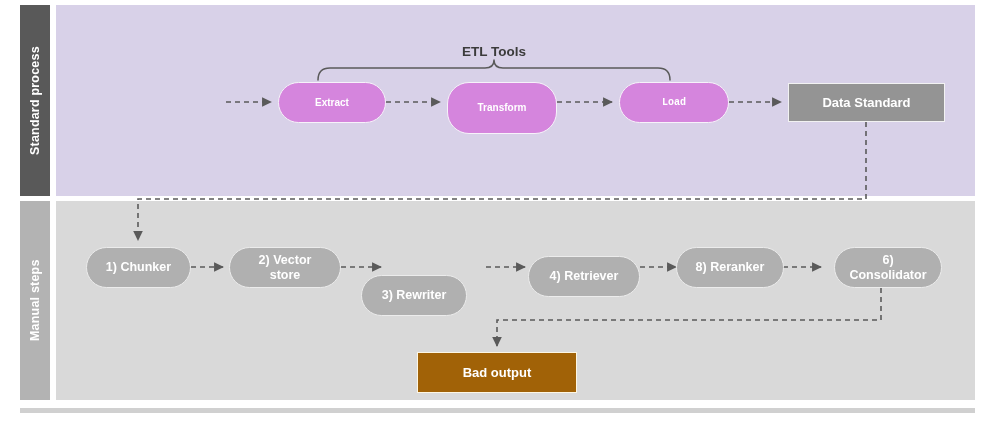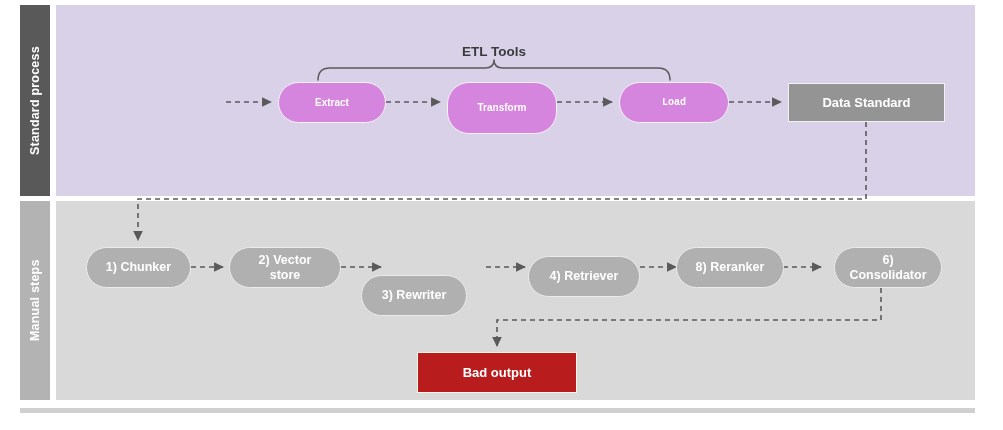--- a/index.html
+++ b/index.html
@@ -26,21 +26,21 @@
 
   
   .node{
     position:absolute;display:flex;align-items:center;justify-content:center;
     text-align:center;color:#ffffff;font-weight:bold;line-height:1.18;
     box-sizing:border-box;
   }
   .rect-gray{background:#949494;border:1px solid #f2f2f2;font-size:13px;}
   .pill-purple{background:#d585dd;border:1.5px solid #f7f2fa;border-radius:22px;font-size:10px;}
   .pill-gray{background:#b0b0b0;border:1.5px solid #ececec;border-radius:22px;font-size:12.5px;}
-  .rect-yellow{background:#b91c1c;border:1.5px solid #fdf6e3;font-size:13px;}
+  .rect-yellow{background:#a16207;border:1.5px solid #fdf6e3;font-size:13px;}
 
   
   #wires{position:absolute;left:0;top:0;width:1003px;height:430px;pointer-events:none;}
 
   #etl-label{
     position:absolute;left:394px;top:44px;width:200px;text-align:center;
     font-size:13.5px;font-weight:bold;color:#3b3b3b;
   }
 </style>
 </head>

